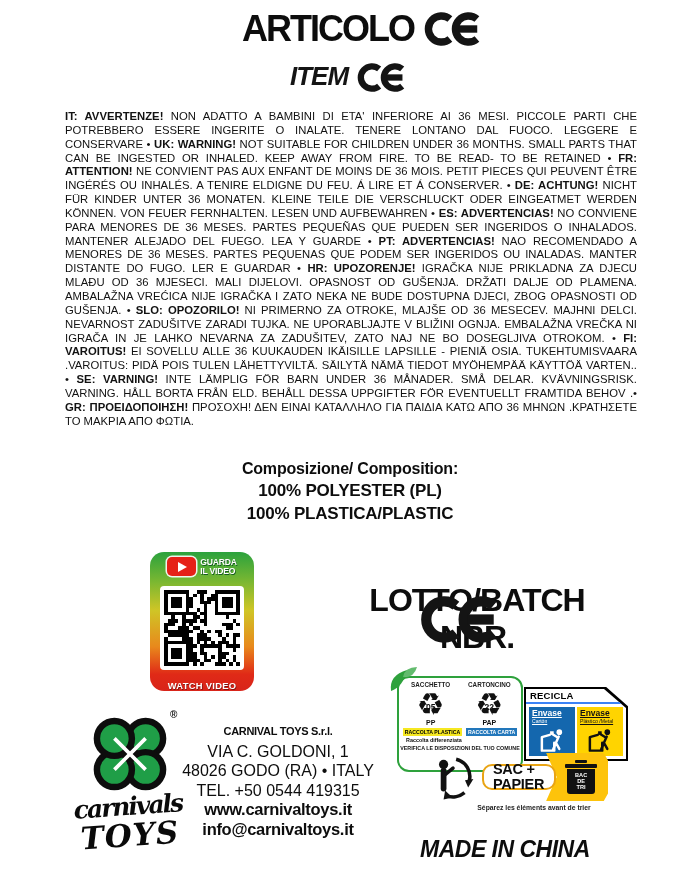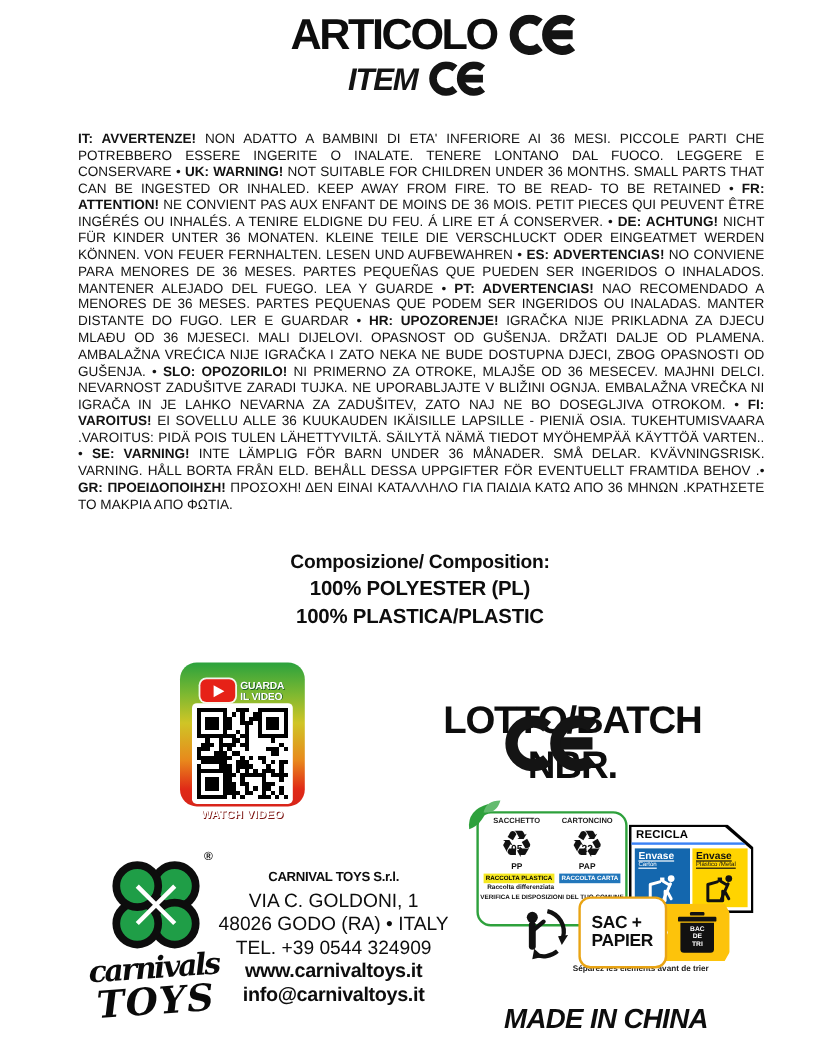--- a/index.html
+++ b/index.html
@@ -7,43 +7,43 @@
   body {
     width:700px; height:869px; position:relative; overflow:hidden;
     font-family:"Liberation Sans", sans-serif; color:#111;
   }
   .abs { position:absolute; }
 
   
   .title-block { position:absolute; left:0; top:8px; width:700px; text-align:center; }
   .title-line1 { display:flex; justify-content:center; align-items:center; gap:10px;margin-left:28px; }
   .title-line1 .t { font-size:36px; font-weight:bold; letter-spacing:-2px; color:#0d0d0d; }
-  .title-line2 { display:flex; justify-content:center; align-items:flex-start; gap:9px; margin-top:1px; }
+  .title-line2 { display:flex; justify-content:center; align-items:flex-end; gap:9px; margin-top:11px; }
   .title-line2 .t { font-size:26px; font-style:italic; font-weight:bold; letter-spacing:-1px; color:#141414; }
   svg.ce { display:block; }
   .ce-lg { width:62px; height:34px; }
   .ce-md { width:53px; height:29px; }
   .ce-big { position:absolute; left:420px; top:596px; width:86px; height:47px; }
 
   
   .warnings {
     position:absolute; left:65px; top:110px; width:572px;
     font-size:11.3px; line-height:13.85px; text-align:justify; color:#121212;
   }
   .warnings b { font-weight:bold; }
 
   
   .composition { position:absolute; left:0; top:460px; width:700px; text-align:center; color:#0d0d0d; }
   .comp-title { font-size:16px; font-weight:bold; letter-spacing:-0.2px; }
   .comp-line  { font-size:17px; font-weight:bold; letter-spacing:-0.2px; margin-top:3px; }
 
   
   .video-badge {
-    position:absolute; left:150px; top:552px; width:104px; height:120px;
-    border-radius:14px; padding-top:14px;
+    position:absolute; left:150px; top:552px; width:104px; height:139px;
+    border-radius:14px; padding-top:3px;
     background:linear-gradient(180deg,#2ba23d 0%,#7db831 22%,#cfc526 42%,#e8891c 68%,#e02a17 88%,#d8241a 100%);
     display:flex; flex-direction:column; align-items:center;justify-content:space-between;
   }
   .vb-top { display:flex; align-items:center; gap:4px; height:23px; }
   .yt-btn { width:29px; height:19px; background:#e62117; border-radius:5px;
     display:flex; align-items:center; justify-content:center;
     box-shadow:0 0 0 1.5px rgba(255,255,255,0.9); }
   .yt-tri { width:0; height:0; border-left:9px solid #fff; border-top:5.5px solid transparent; border-bottom:5.5px solid transparent; margin-left:2px; }
   .vb-top-text { color:#fff; font-weight:bold; font-size:8.6px; line-height:8.8px; letter-spacing:-0.2px;
     text-shadow:0.7px 0.7px 0 #185c22; }
@@ -101,21 +101,21 @@
   .address { position:absolute; left:180px; top:722px; width:196px; text-align:center;
     color:#0d0d0d; font-size:16px; line-height:19.5px; }
   .addr-name { font-size:11px; font-weight:bold; letter-spacing:-0.3px; }
   .addr-bold { font-weight:bold; font-size:16.5px; letter-spacing:-0.3px; }
 
   
   .triman-row { position:absolute; left:430px; top:753px; display:flex; align-items:center; gap:6px; }
   .triman-icon { width:46px; height:46px; }
   .sac-badge { display:flex; align-items:center; height:48px; }
   .sac-box { position:relative; z-index:1; background:#fff; border:2.5px solid #e9a414; border-radius:10px;
-    height:60px; padding:2px 10px 2px 9px; display:flex; flex-direction:column; justify-content:center;
+    height:26px; padding:2px 10px 2px 9px; display:flex; flex-direction:column; justify-content:center;
     font-size:14.5px; line-height:15px; font-weight:bold; color:#0d0d0d; letter-spacing:-0.3px; }
   .tri-tag { height:48px; width:62px; margin-left:-10px; background:#fdc30b;
     clip-path:polygon(0 0, 93% 0, 100% 16%, 100% 84%, 93% 100%, 0 100%, 17% 50%);
     display:flex; align-items:center; justify-content:center; padding-left:8px; }
   .bin { width:28px; }
   .bin-handle { width:12px; height:3px; background:#111; margin:0 auto 1px; border-radius:1px; }
   .bin-lid { height:4px; background:#111; border-radius:1px; margin:0 -2px 1px; }
   .bin-body { background:#111; border-radius:0 0 3px 3px; padding:2.5px 0 3px; color:#fff;
     font-size:5.6px; font-weight:bold; text-align:center; line-height:6.2px; }
   .bin-body span { display:block; }
@@ -506,21 +506,21 @@
   <span class="reg-mark">®</span>
   <div class="logo-script">
     <div class="ls1">carnivals</div>
     <div class="ls2">TOYS</div>
   </div>
 
   <div class="address">
     <div class="addr-name">CARNIVAL TOYS S.r.l.</div>
     <div>VIA C. GOLDONI, 1</div>
     <div>48026 GODO (RA) • ITALY</div>
-    <div>TEL. +39 0544 324909</div>
+    <div>TEL. +50 0544 419315</div>
     <div class="addr-bold">www.carnivaltoys.it</div>
     <div class="addr-bold">info@carnivaltoys.it</div>
   </div>
 
   <div class="triman-row">
     <svg class="triman-icon" viewBox="0 0 44 44" aria-hidden="true">
       <circle cx="13" cy="10" r="4.4" fill="#111"></circle>
       <path d="M13 16 L13 33" stroke="#111" stroke-width="5.5" stroke-linecap="round"></path>
       <path d="M13 21 L22 13.5" stroke="#111" stroke-width="3.4" stroke-linecap="round"></path>
       <path d="M25 5 A17 17 0 0 1 37.5 26" stroke="#111" stroke-width="3.4" fill="none"></path>

